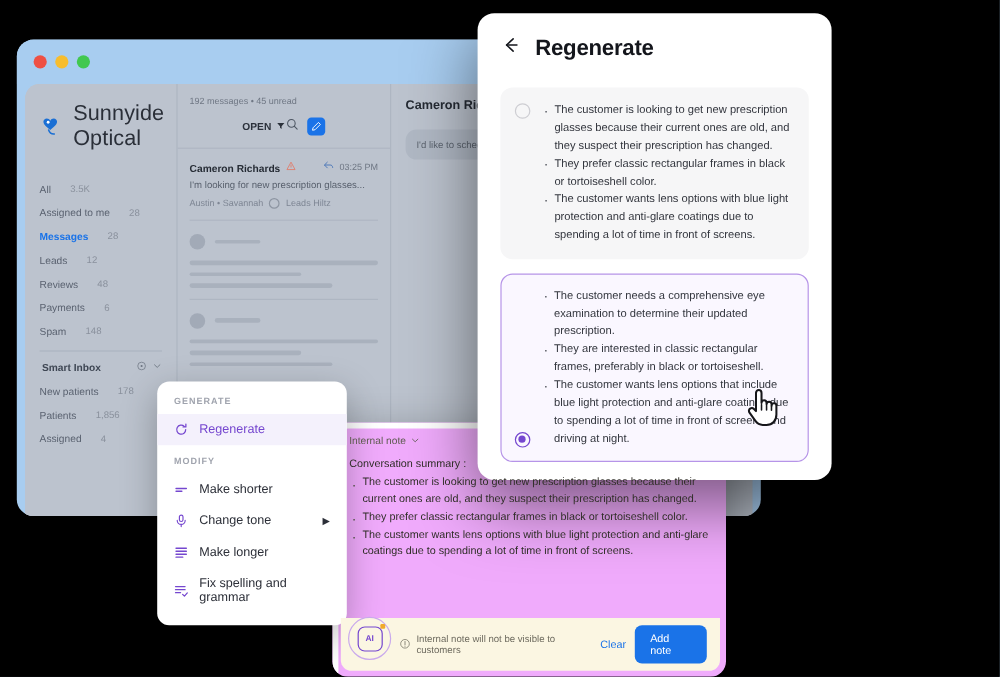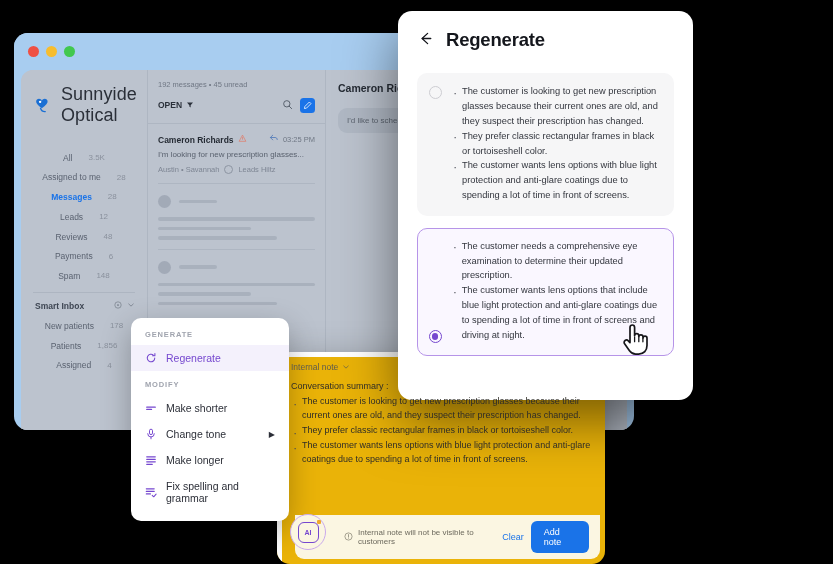--- a/index.html
+++ b/index.html
@@ -44,40 +44,40 @@
   #sidebar {
     width: 126px; height: 100%;
     background: #bcc3ce;
     padding: 14px 12px 0 12px;
     flex-shrink: 0;
   }
   .brand { display: flex; align-items: center; gap: 9px; margin-bottom: 22px; }
   .brand-logo { width: 19px; height: 19px; flex-shrink: 0; }
   .brand-name { font-size: 18px; color: #2a2f38; letter-spacing: .1px; }
   .nav-row {
-    display: flex; justify-content: center; align-items: center;
+    display: flex; justify-content: flex-start; align-items: center;
     font-size: 8.5px; color: #5a6270; padding: 3.5px 0; line-height: 1.5;
   }
   .nav-row.active .nav-label { color: #1a73e8; font-weight: bold; }
   .nav-count { color: #8a919d; font-size: 8px; margin-left: 16px; }
   .nav-div { height: 1px; background: #adb5c1; margin: 6px 0 5px 0; }
   .sec-row {
     display: flex; justify-content: space-between; align-items: center;
     font-size: 8.5px; color: #3e4653; padding: 3px 0 5px 2px; font-weight: bold;
   }
   .sec-icons { display: flex; gap: 5px; align-items: center; color: #6b7380; }
 
   
   #msglist {
     width: 178px; height: 100%; background: #bcc3ce;
     border-left: 1px solid #aeb6c2;
     padding: 10px 10px 0 10px; flex-shrink: 0;
   }
   .msg-meta { font-size: 7.5px; color: #6f7784; margin-bottom: 7px; }
-  .msg-filter-row { display: flex; align-items: center; justify-content: space-between; margin-bottom: 9px; }
+  .msg-filter-row { display: flex; align-items: center; justify-content: center; margin-bottom: 9px; }
   .msg-filter { font-size: 8.5px; font-weight: bold; color: #2b313b; display: flex; align-items: center; gap: 4px; }
   .msg-actions { display: flex; align-items: center; gap: 7px; }
   .compose-btn {
     width: 15px; height: 15px; border-radius: 3.5px; background: #1a73e8;
     display: flex; align-items: center; justify-content: center;
   }
   .msg-sep { height: 1px; background: #aeb6c2; margin: 0 -10px 9px -10px; }
   .msg-item { padding-bottom: 9px; }
   .msg-top { display: flex; justify-content: space-between; align-items: flex-end; }
   .msg-name { font-size: 8.5px; font-weight: bold; color: #252b34; display: flex; align-items: center; gap: 4px; }
@@ -114,21 +114,21 @@
     padding: 7px 14px; font-size: 10.5px; color: #2c2f38;
   }
   .ctx-item.hl { background: #f4f1fc; color: #7547cf; }
   .ctx-ic { width: 12px; height: 12px; display: flex; align-items: center; justify-content: center; flex-shrink: 0; }
   .ctx-arrow { margin-left: auto; font-size: 8px; color: #2c2f38; }
 
   
   #note-card {
     position: absolute; left: 277px; top: 352px;
     width: 328px; height: 212px;
-    background: #eab308; border-radius: 13px 13px 13px 13px;
+    background: #f0abfc; border-radius: 13px 13px 13px 13px;
     box-shadow: 0 14px 40px rgba(0,0,0,.40);
     overflow: hidden;
   }
   #note-card::after{
     content:""; position:absolute; left:0; top:0; width:100%; height:100%;
     border-radius:13px; border:5px solid #fff;
     pointer-events:none;
   }
   .note-inner { position: relative; z-index: 1; padding: 10px 14px 0 14px; }
   .note-label { font-size: 8.5px; color: #5c5a4e; display: flex; align-items: center; gap: 4px; margin-bottom: 9px; }
@@ -136,21 +136,21 @@
   .note-ul { list-style: none; }
   .note-ul li {
     font-size: 9px; color: #2f2d27; line-height: 1.55;
     padding-left: 11px; position: relative; margin-bottom: 1px;
   }
   .note-ul li::before {
     content: "\00b7"; position: absolute; left: 2px; top: -1px;
     font-size: 13px; color: #55534b;
   }
   .note-foot {
-    position: absolute; left: 18px; right: 5px; bottom: 5px; height: 44px;
+    position: absolute; left: 7px; right: 5px; bottom: 5px; height: 44px;
     background: #fbf6e2; border-radius: 0 0 9px 9px;
     display: flex; align-items: center; padding: 0 11px; gap: 7px; z-index: 2;
   }
   .ai-ring {
     position: absolute; left: 13px; bottom: 14px; width: 36px; height: 36px;
     border-radius: 50%; background: #fbf6e2;
     border: 1.5px solid #c9a9ec;
     display: flex; align-items: center; justify-content: center; z-index: 3;
   }
   .ai-chip {
@@ -485,20 +485,21 @@
         <li>The customer is looking to get new prescription glasses because their current ones are old, and they suspect their prescription has changed.</li>
         <li>They prefer classic rectangular frames in black or tortoiseshell color.</li>
         <li>The customer wants lens options with blue light protection and anti-glare coatings due to spending a lot of time in front of screens.</li>
       </ul>
     </div>
 
     <div class="opt sel">
       <span class="radio on"></span>
       <ul>
         <li>The customer needs a comprehensive eye examination to determine their updated prescription.</li>
+        <li>They are interested in classic rectangular frames, preferably in black or tortoiseshell.</li>
         <li>The customer wants lens options that include blue light protection and anti-glare coatings due to spending a lot of time in front of screens and driving at night.</li>
       </ul>
     </div>
 
     <div class="regen-foot">
       
       
       
     </div>
   </div>

